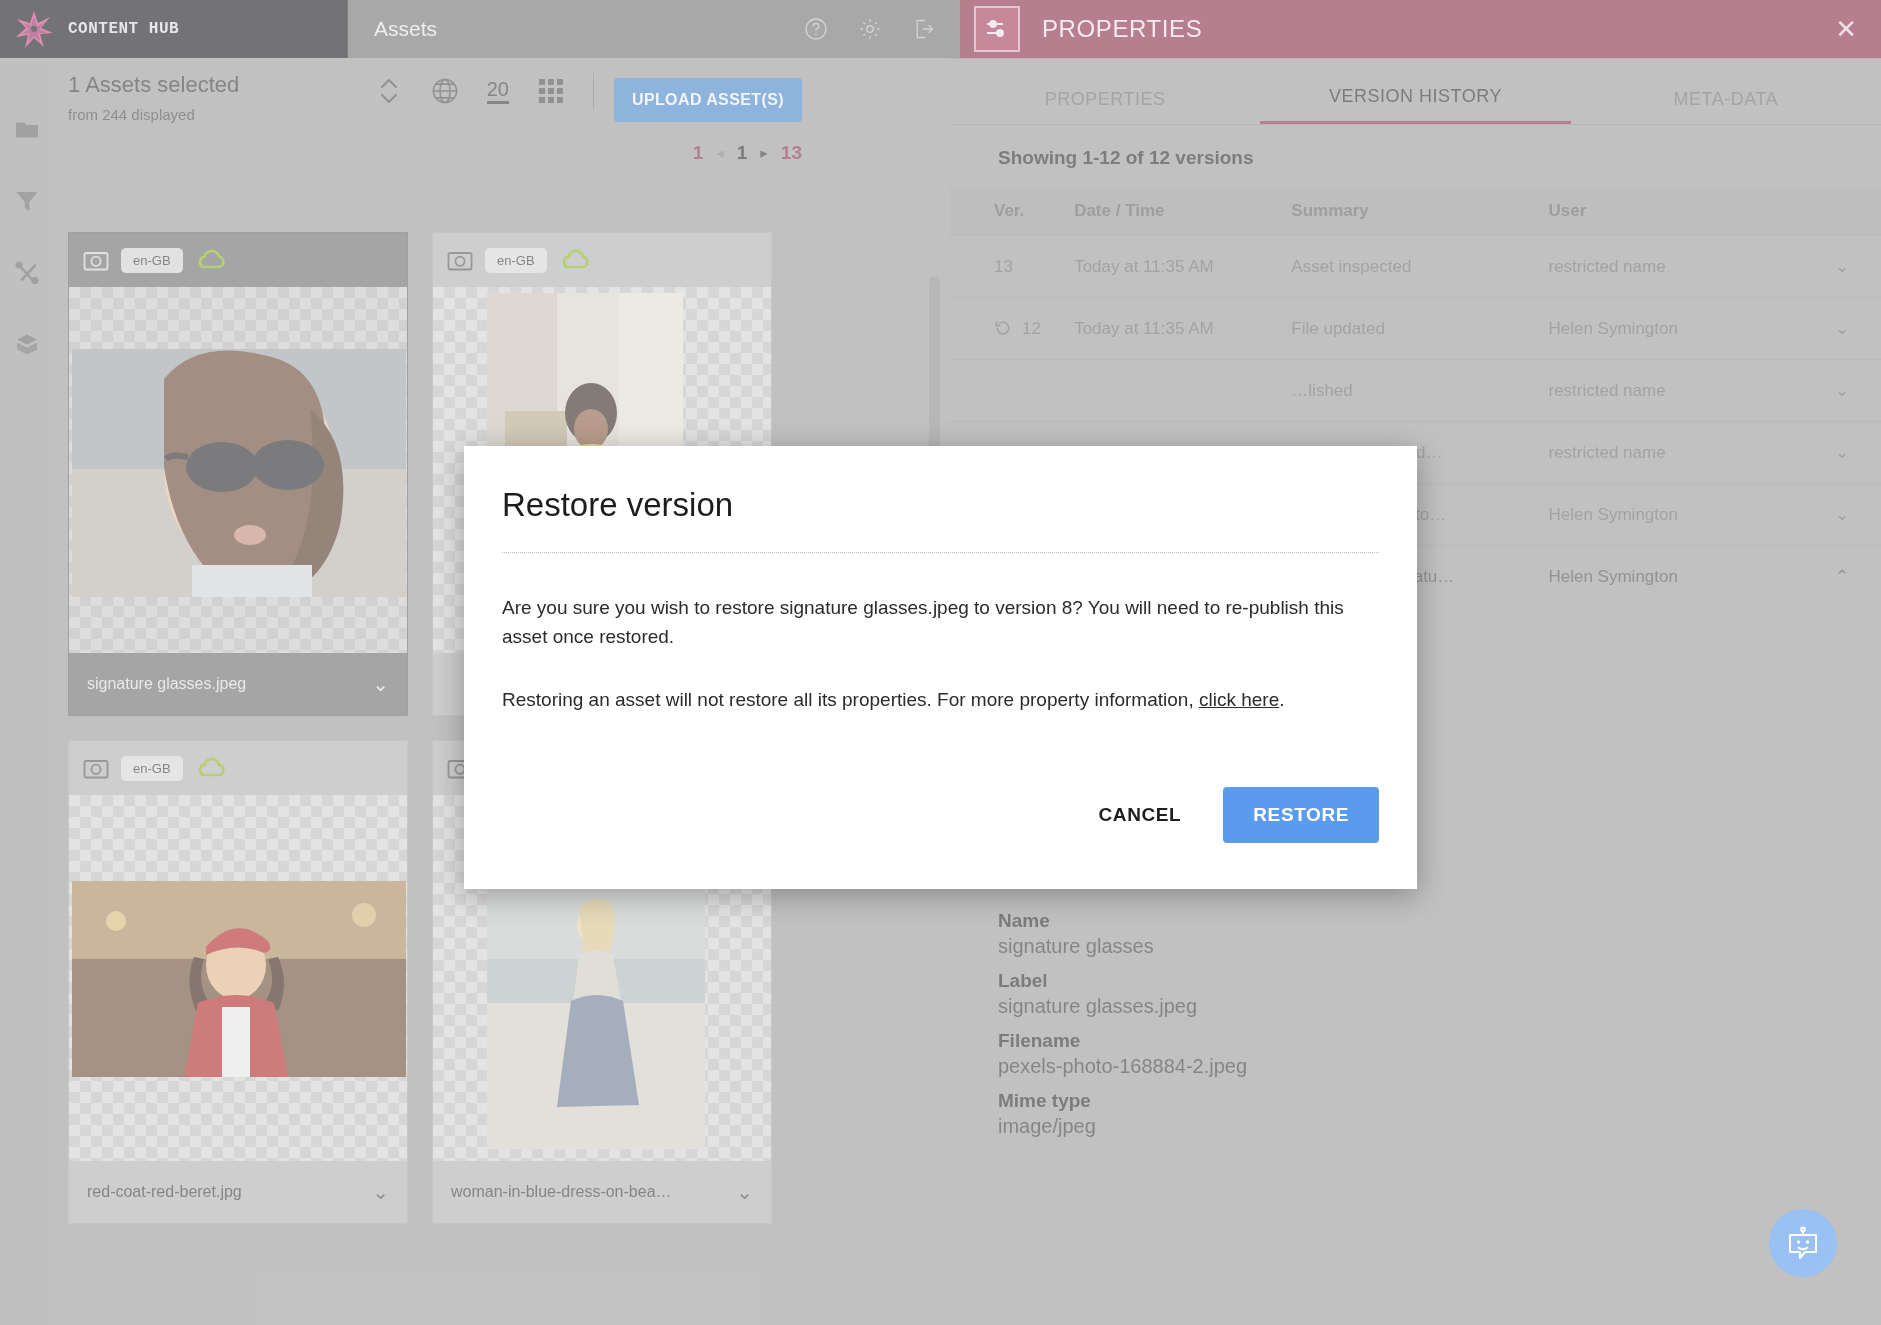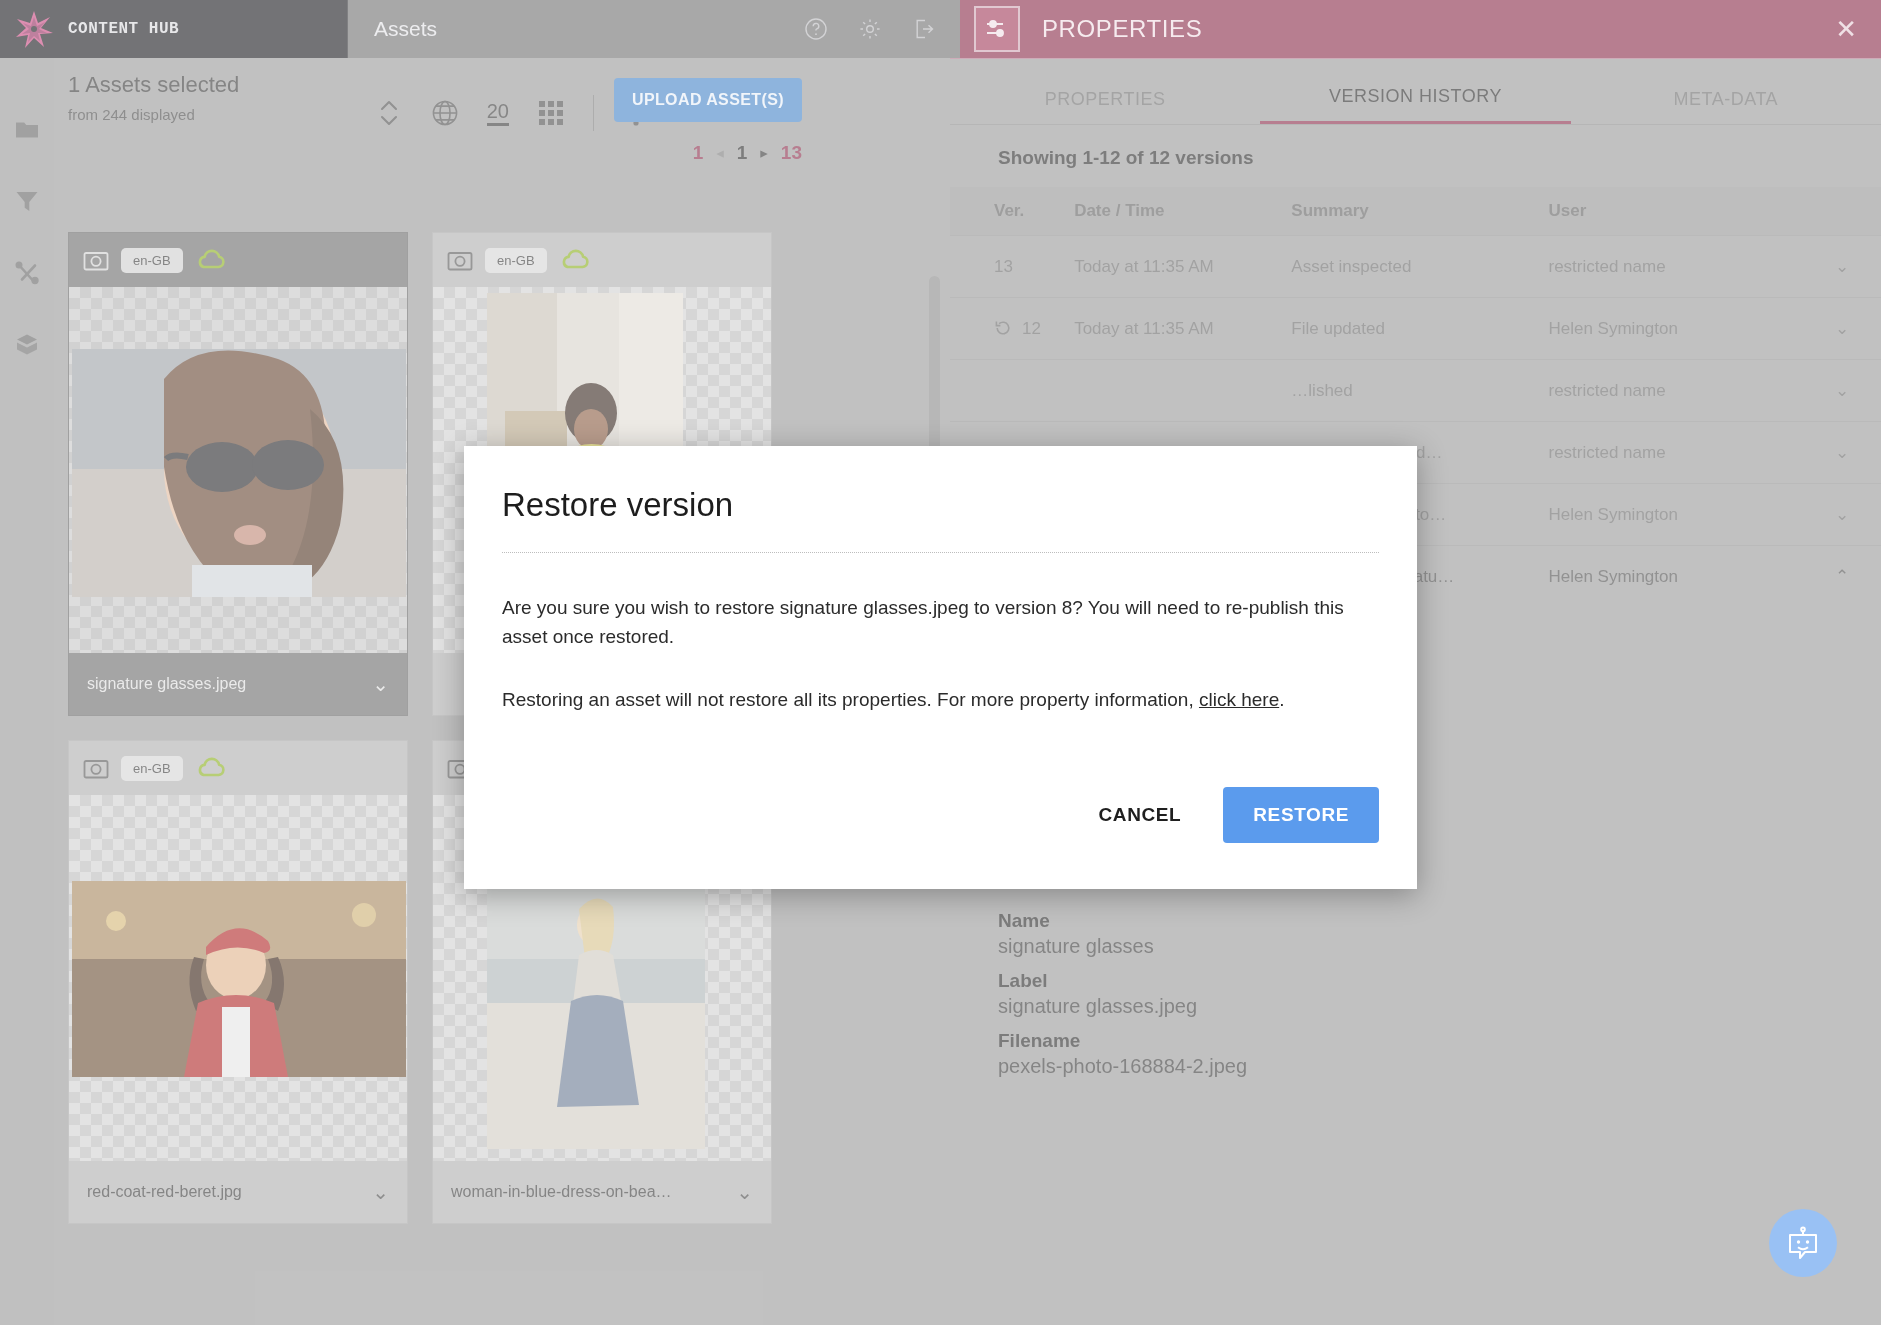--- a/index.html
+++ b/index.html
@@ -51,21 +51,21 @@
   .rail .rail-ico svg { display:block; }
 
   
   .assets-pane {
     position:absolute; left:54px; top:58px; width:896px; height:1267px; background:#9c9c9c;
     overflow:hidden;
   }
   .assets-toolbar { position:relative; height:108px; padding: 14px 0 0 14px; }
   .sel-count { color:#3a3a3a; font-size:22px; font-weight:400; }
   .sel-sub { color:#4a4a4a; font-size:15px; margin-top:8px; }
-  .tb-icons { position:absolute; right:300px; top:37px; display:flex; align-items:center; gap:28px; }
+  .tb-icons { position:absolute; right:300px; top:15px; display:flex; align-items:center; gap:28px; }
   .tb-ico { width:28px; height:28px; opacity:.8; display:flex; align-items:center; justify-content:center; }
   .tb-ico svg { display:block; }
   .pagesize { font-size:20px; color:#3d3d3d; border-bottom:3px solid #3d3d3d; line-height:1.05; padding-bottom:1px; }
   .tb-divider { width:1px; height:36px; background:#7b7b7b; }
   .upload-btn {
     position:absolute; right:148px; top:20px;
     background:#4a86c8; color:#e8eff7; border:none; border-radius:4px;
     padding: 13px 18px; font-size:16px; letter-spacing:.4px; font-weight:600; cursor:pointer;
   }
   .pager { position:absolute; right:148px; top:84px; display:flex; align-items:center; gap:13px; font-size:19px; }
@@ -543,20 +543,22 @@
       </div>
       <div class="pfield">
         <div class="plabel">Label</div>
         <div class="pvalue">signature glasses.jpeg</div>
       </div>
       <div class="pfield">
         <div class="plabel">Filename</div>
         <div class="pvalue">pexels-photo-168884-2.jpeg</div>
       </div>
       <div class="pfield">
+        <div class="plabel">Mime type</div>
+        <div class="pvalue">image/jpeg</div>
       </div>
     </div>
 
     <div class="bot-btn">
       <svg width="40" height="40" viewBox="0 0 40 40" fill="none" stroke="#ffffff" stroke-width="2" stroke-linejoin="round">
         <path d="M7 12h26v17H22l-5 6v-6H7z"></path>
         <circle cx="15.5" cy="19" r="1.7" fill="#fff" stroke="none"></circle>
         <circle cx="24.5" cy="19" r="1.7" fill="#fff" stroke="none"></circle>
         <path d="M15 24.2q5 4 10 0"></path>
         <path d="M20 12V8"></path>

